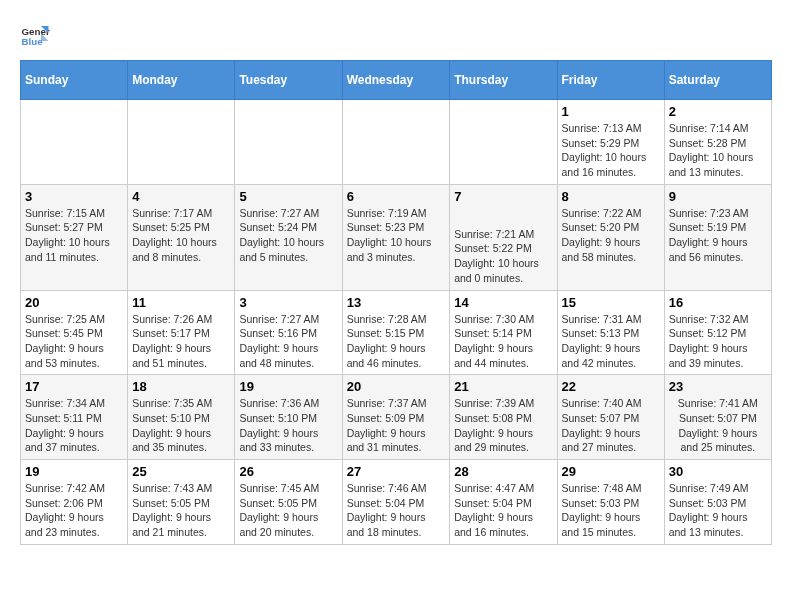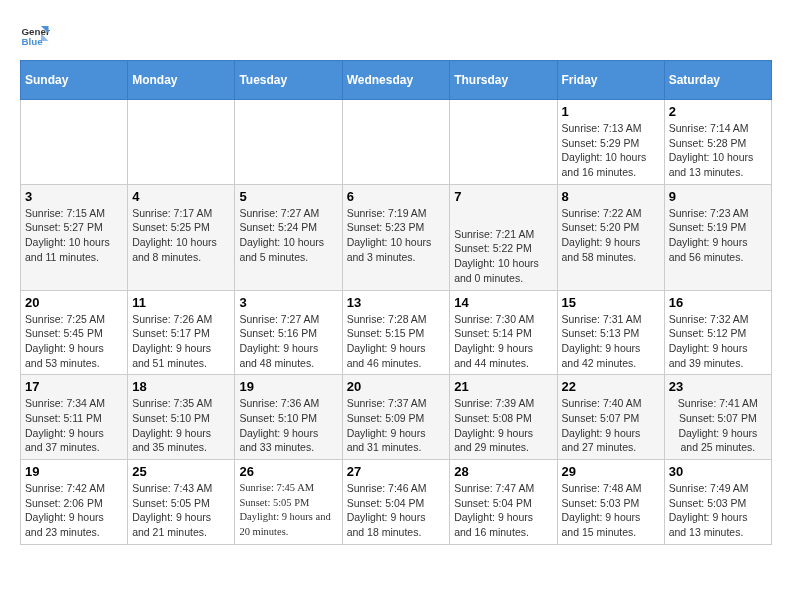--- a/index.html
+++ b/index.html
@@ -263,33 +263,33 @@
 Daylight: 9 hours and 23 minutes.</div>
         </td>
         <td>
           <span class="day-num">25</span>
           <div class="day-info" style="white-space: pre-line;">Sunrise: 7:43 AM
 Sunset: 5:05 PM
 Daylight: 9 hours and 21 minutes.</div>
         </td>
         <td>
           <span class="day-num">26</span>
-          <div class="day-info" style="white-space: pre-line; font-family: Liberation Serif, serif;">Sunrise: 7:45 AM
+          <div class="day-info" style="white-space: pre-line;">Sunrise: 7:45 AM
 Sunset: 5:05 PM
 Daylight: 9 hours and 20 minutes.</div>
         </td>
         <td>
           <span class="day-num">27</span>
           <div class="day-info" style="white-space: pre-line;">Sunrise: 7:46 AM
 Sunset: 5:04 PM
 Daylight: 9 hours and 18 minutes.</div>
         </td>
         <td>
           <span class="day-num">28</span>
-          <div class="day-info" style="white-space: pre-line;">Sunrise: 7:47 AM
+          <div class="day-info" style="white-space: pre-line;">Sunrise: 4:47 AM
 Sunset: 5:04 PM
 Daylight: 9 hours and 16 minutes.</div>
         </td>
         <td>
           <span class="day-num">29</span>
           <div class="day-info" style="white-space: pre-line;">Sunrise: 7:48 AM
 Sunset: 5:03 PM
 Daylight: 9 hours and 15 minutes.</div>
         </td>
         <td>

